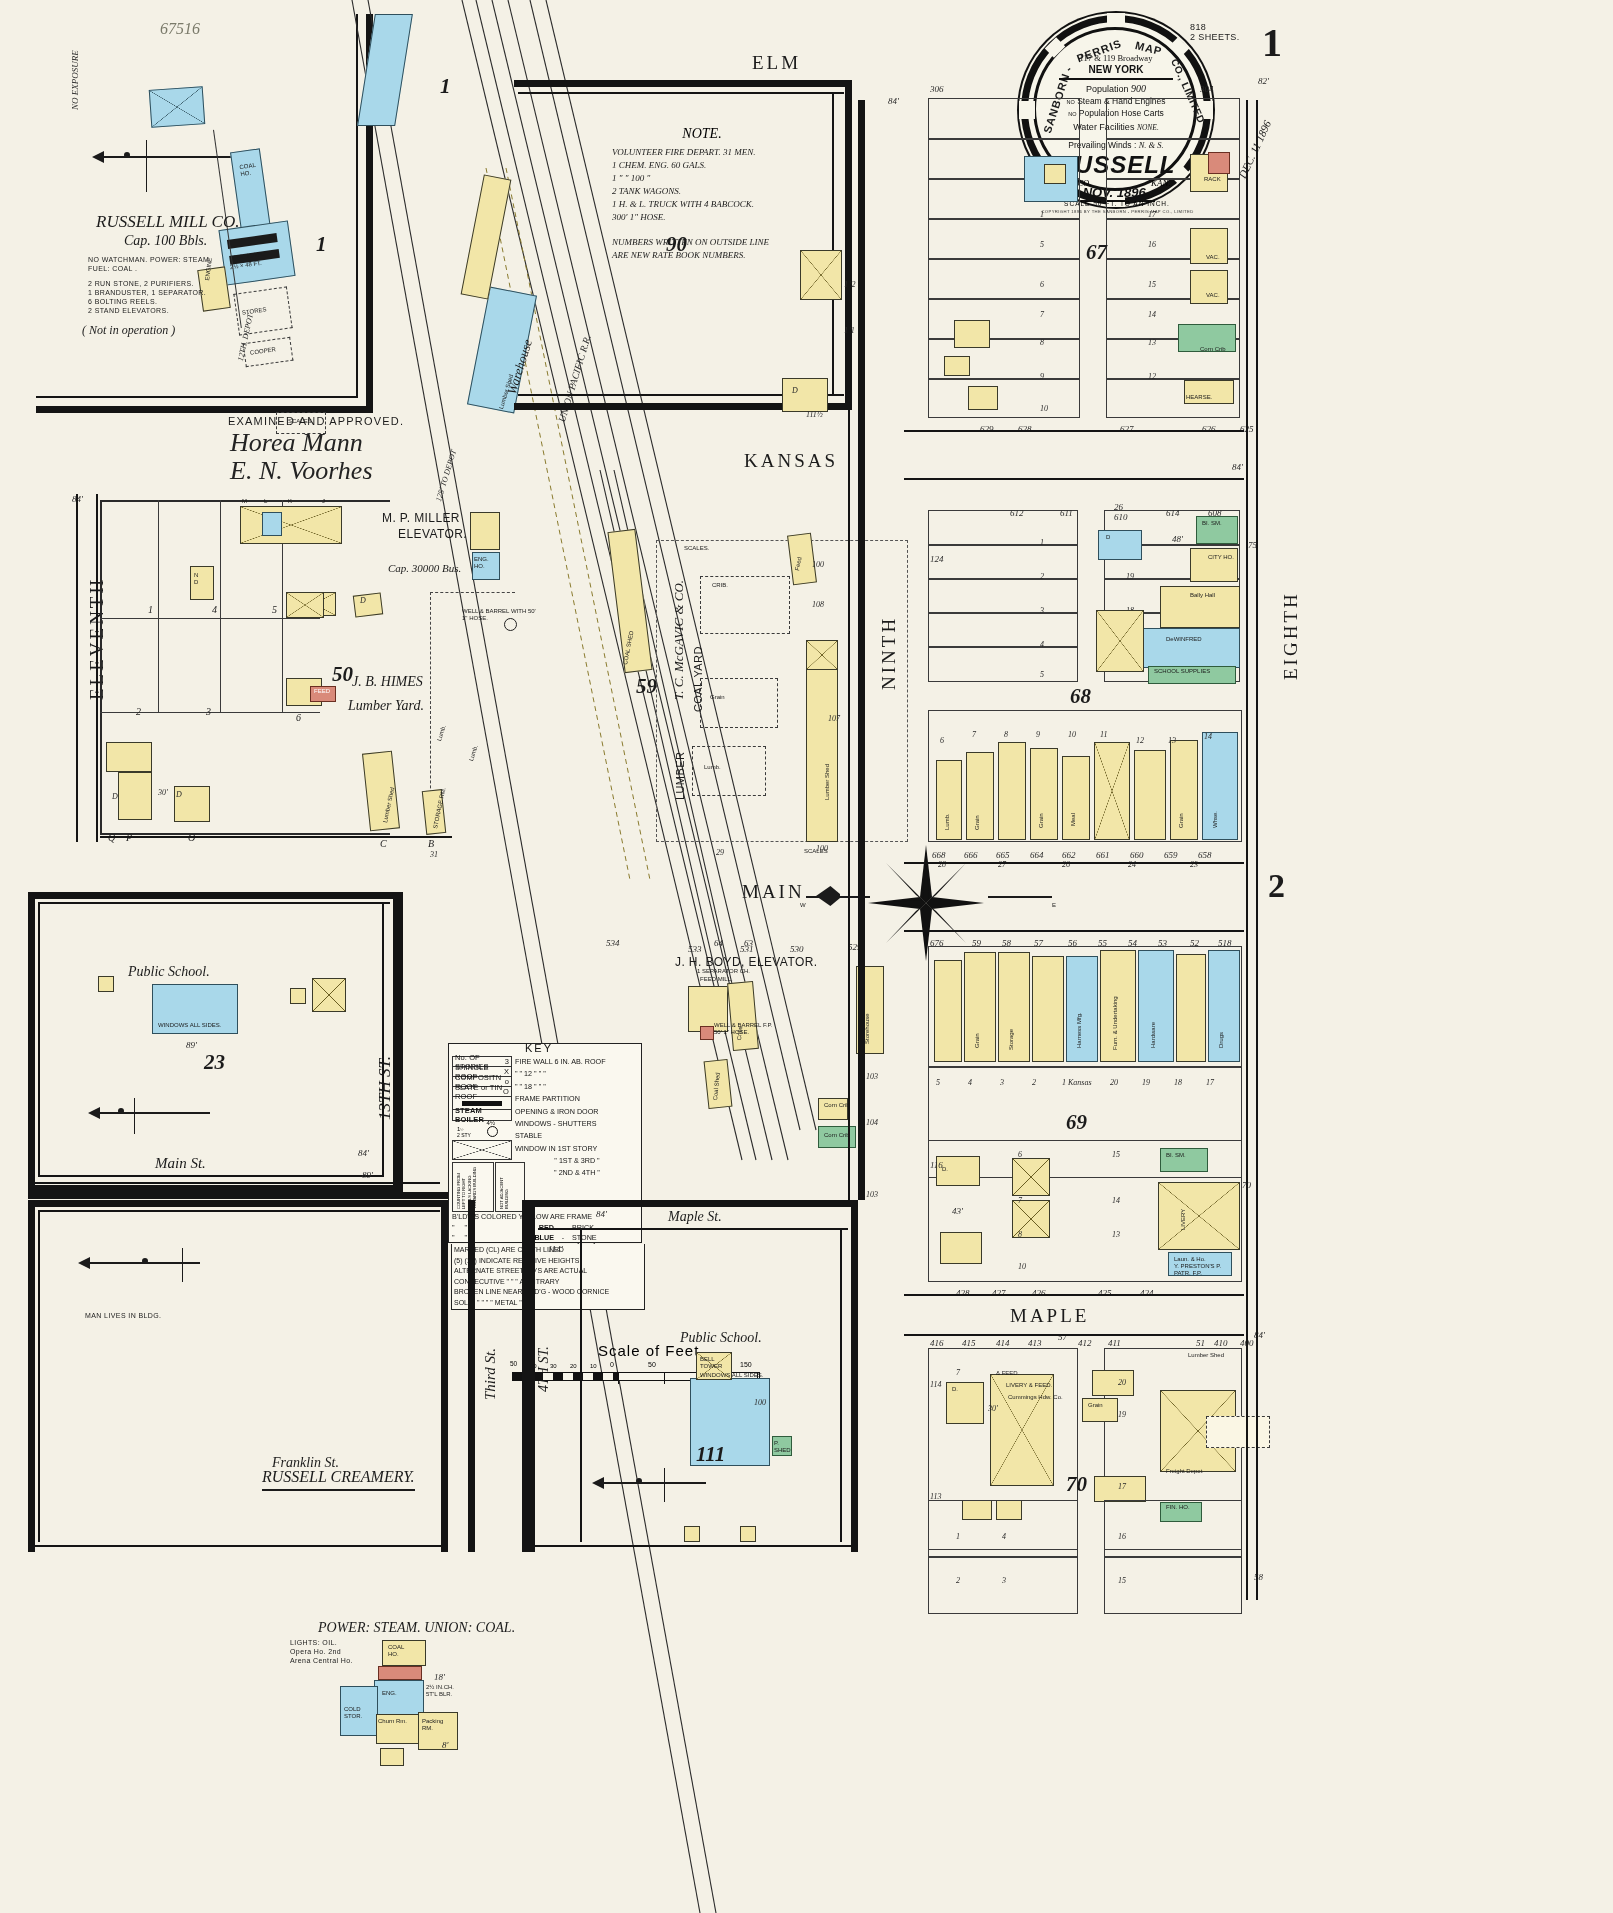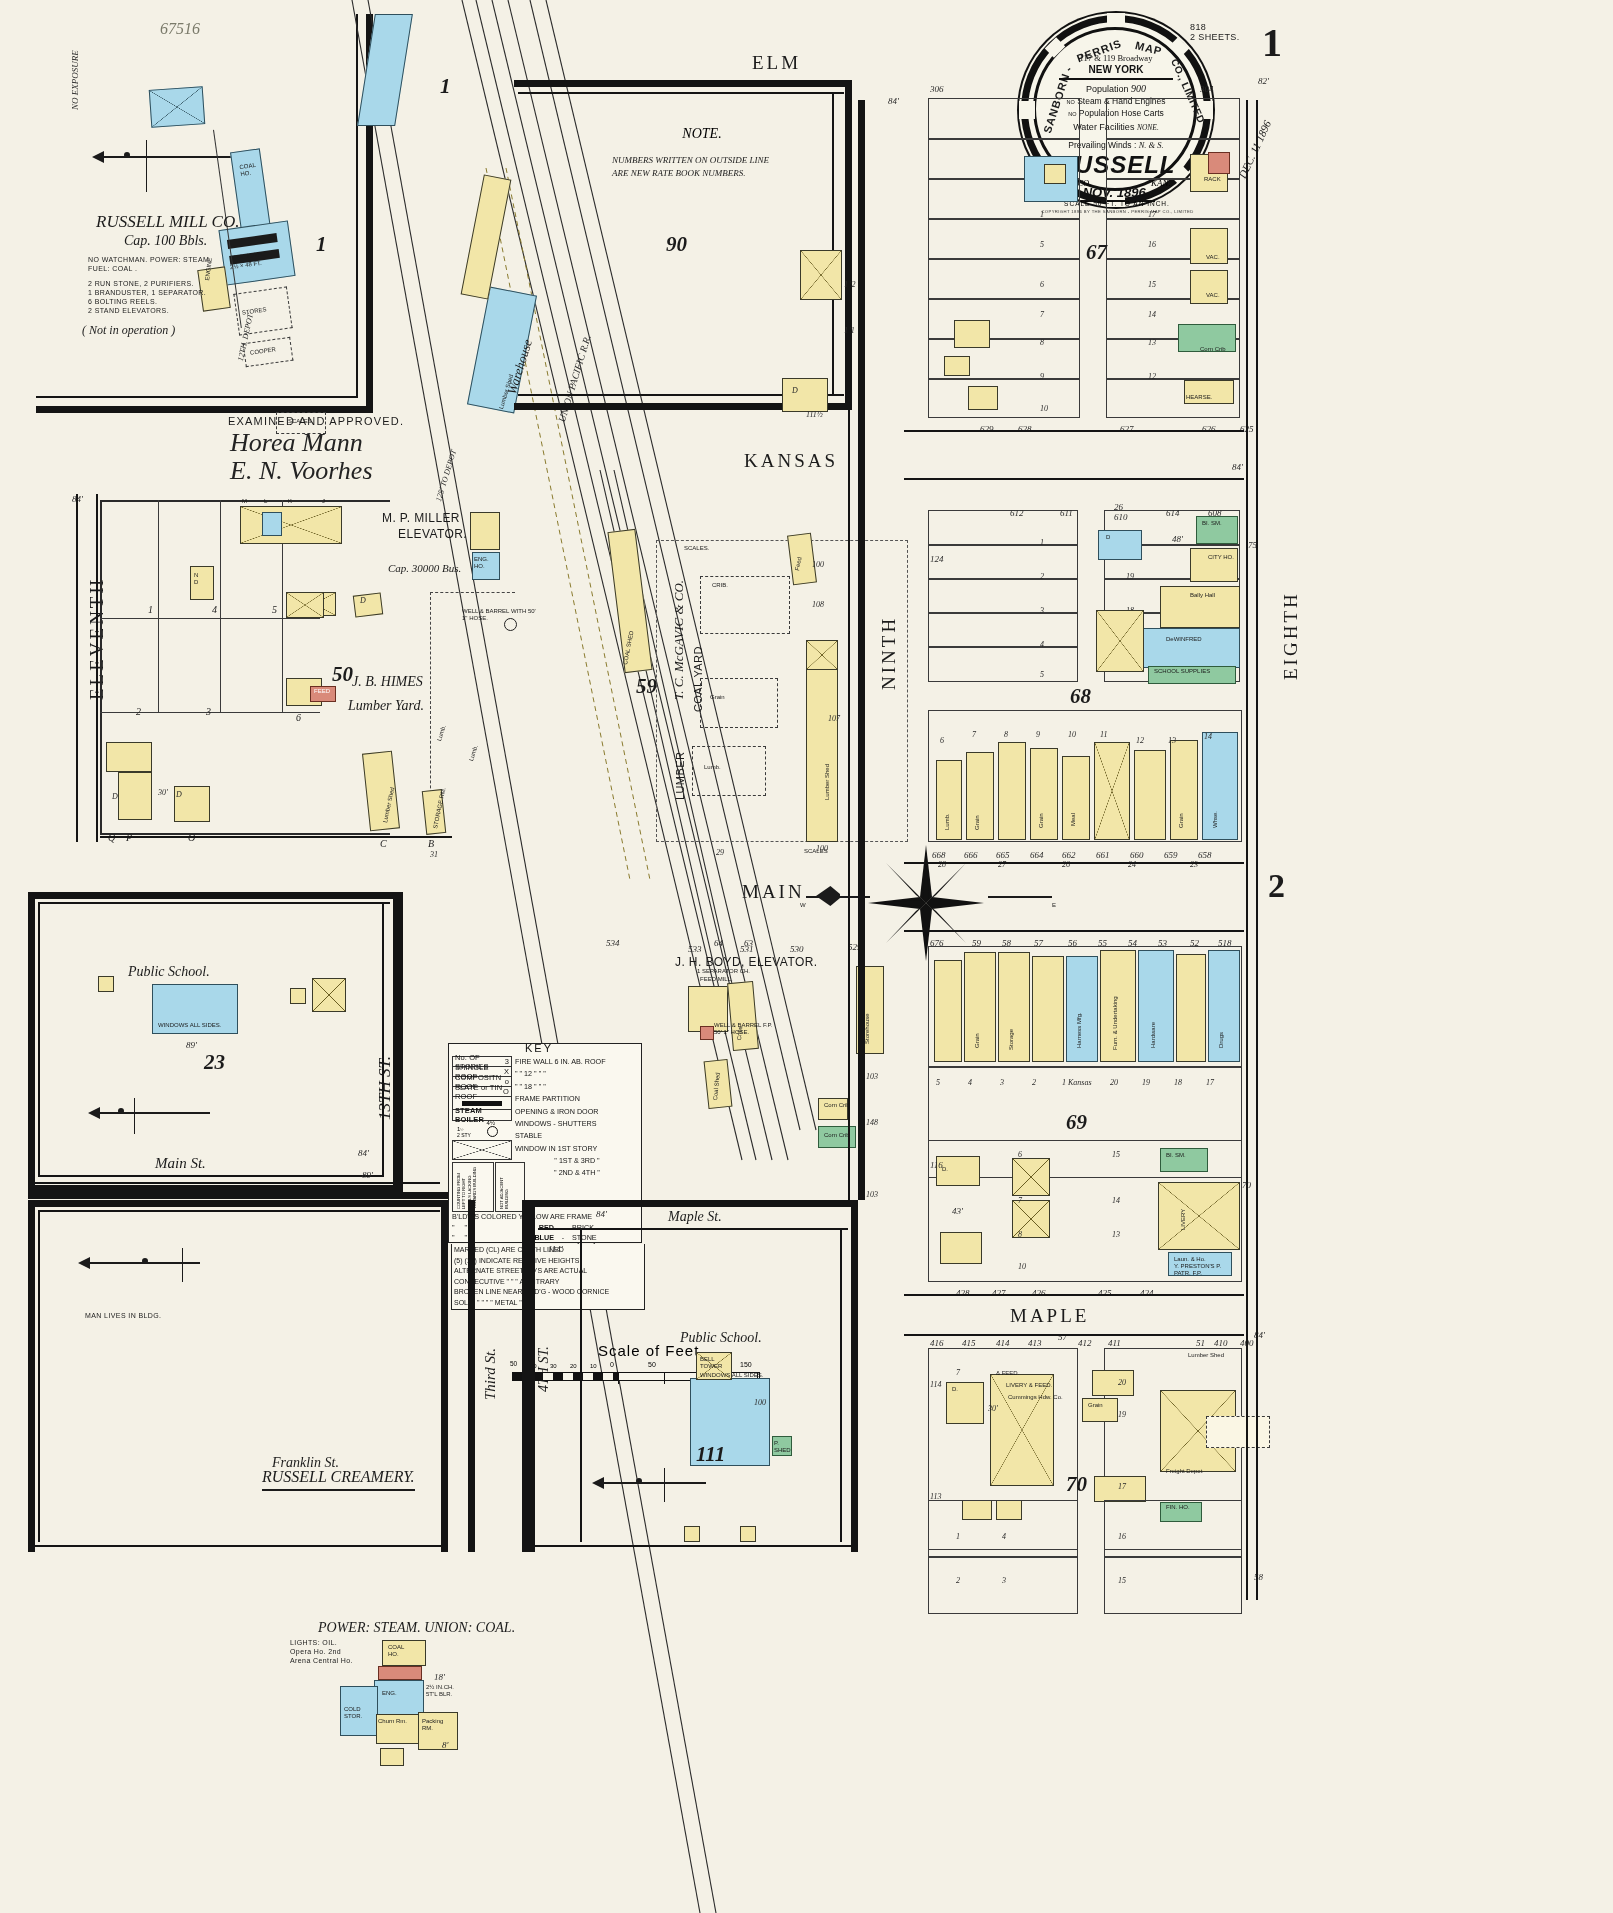--- a/index.html
+++ b/index.html
@@ -117,20 +117,28 @@
     <div class="abs" style="left:22px;top:165px;width:58px;font-size:8.5px;font-style:italic;font-family:'Liberation Serif',serif;text-align:left;">RUSSELL CO.</div>
     <div class="abs" style="left:132px;top:165px;width:48px;font-size:9px;font-style:italic;font-family:'Liberation Serif',serif;">KAN.</div>
     <div class="sealtext" style="top:172px;font-size:13px;font-weight:bold;font-style:italic;">NOV. 1896.</div>
     <div class="abs" style="left:62px;top:187px;width:74px;height:2px;background:#111;"></div>
     <div class="abs" style="left:36px;top:187px;width:124px;font-size:6.5px;text-align:center;letter-spacing:1px;">SCALE 50 FT. TO AN INCH.</div>
     <div class="abs" style="left:6px;top:196px;width:185px;font-size:4.2px;text-align:center;letter-spacing:.4px;color:#333;">COPYRIGHT 1896 BY THE SANBORN - PERRIS MAP CO., LIMITED</div>
   </div>
 
   <div class="abs" style="left:612px;top:126px;width:180px;">
     <div style="text-align:center;font-family:'Liberation Serif',serif;font-style:italic;font-size:14px;">NOTE.</div>
+    <div class="note-box" style="margin-top:4px;">
+      <div>VOLUNTEER FIRE DEPART. 31 MEN.</div>
+      <div>1 CHEM. ENG. 60 GALS.</div>
+      <div>1   "     "    100    "</div>
+      <div>2 TANK WAGONS.</div>
+      <div>1 H. &amp; L. TRUCK WITH 4 BABCOCK.</div>
+      <div>300' 1" HOSE.</div>
+    </div>
     <div class="note-box" style="margin-top:12px;">
       <div>NUMBERS WRITTEN ON OUTSIDE LINE</div>
       <div>ARE NEW RATE BOOK NUMBERS.</div>
     </div>
   </div>
 
   <div class="t street-name" style="left:752px;top:52px;">ELM</div>
   <div class="t street-name" style="left:744px;top:450px;">KANSAS</div>
   <div class="t street-name" style="left:742px;top:881px;">MAIN</div>
   <div class="t street-name" style="left:1010px;top:1305px;">MAPLE</div>
@@ -696,21 +704,21 @@
   <div class="abs b-special" style="left:818px;top:1126px;width:36px;height:20px;"></div>
   <div class="t tiny" style="left:824px;top:1132px;">Corn Crib</div>
   <div class="t dim" style="left:688px;top:944px;">533</div>
   <div class="t dim" style="left:714px;top:938px;">64</div>
   <div class="t dim" style="left:740px;top:944px;">531</div>
   <div class="t dim" style="left:744px;top:938px;">63</div>
   <div class="t dim" style="left:790px;top:944px;">530</div>
   <div class="t dim" style="left:848px;top:942px;">529</div>
   <div class="t dim" style="left:606px;top:938px;">534</div>
   <div class="t hnum" style="left:866px;top:1072px;">103</div>
-  <div class="t hnum" style="left:866px;top:1118px;">148</div>
+  <div class="t hnum" style="left:866px;top:1118px;">104</div>
   <div class="t hnum" style="left:866px;top:1190px;">103</div>
 
   <div class="abs" style="left:928px;top:946px;width:312px;height:120px;border:1px solid #3a3a3a;"></div>
   <div class="abs b-frame" style="left:934px;top:960px;width:26px;height:100px;"></div>
   <div class="abs b-frame" style="left:964px;top:952px;width:30px;height:108px;"></div>
   <div class="t tiny" style="left:974px;top:1048px;transform:rotate(-90deg);transform-origin:0 0;">Grain</div>
   <div class="abs b-frame" style="left:998px;top:952px;width:30px;height:108px;"></div>
   <div class="t tiny" style="left:1008px;top:1050px;transform:rotate(-90deg);transform-origin:0 0;">Storage</div>
   <div class="abs b-frame" style="left:1032px;top:956px;width:30px;height:104px;"></div>
   <div class="abs b-stone" style="left:1066px;top:956px;width:30px;height:104px;"></div>

